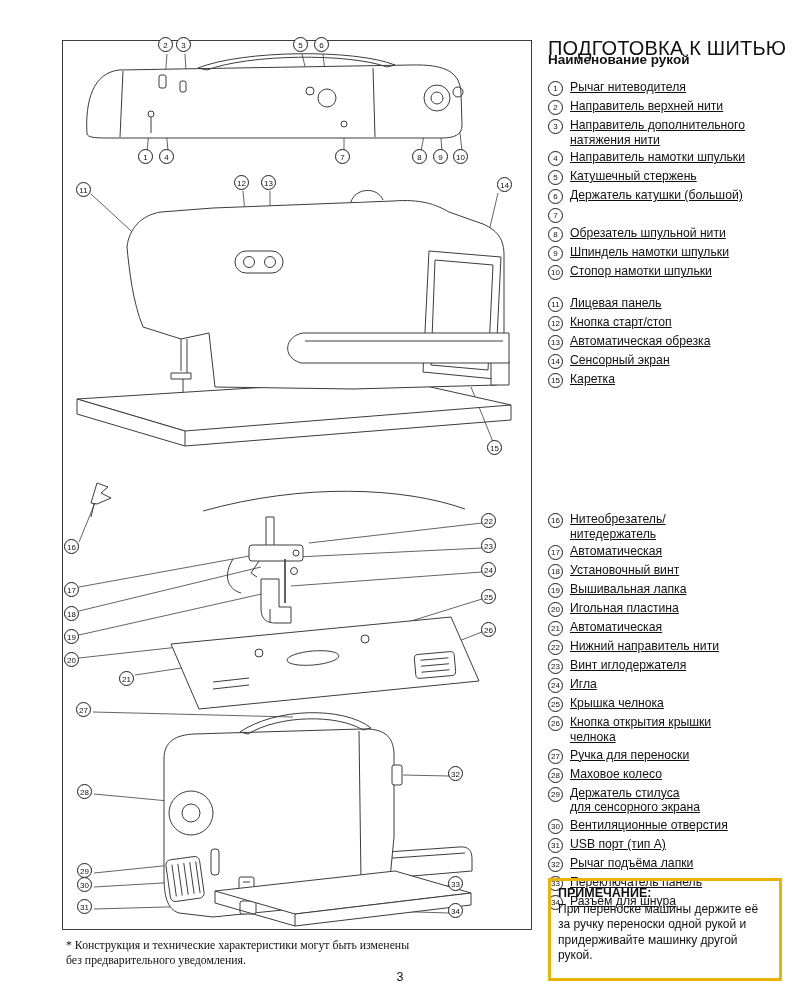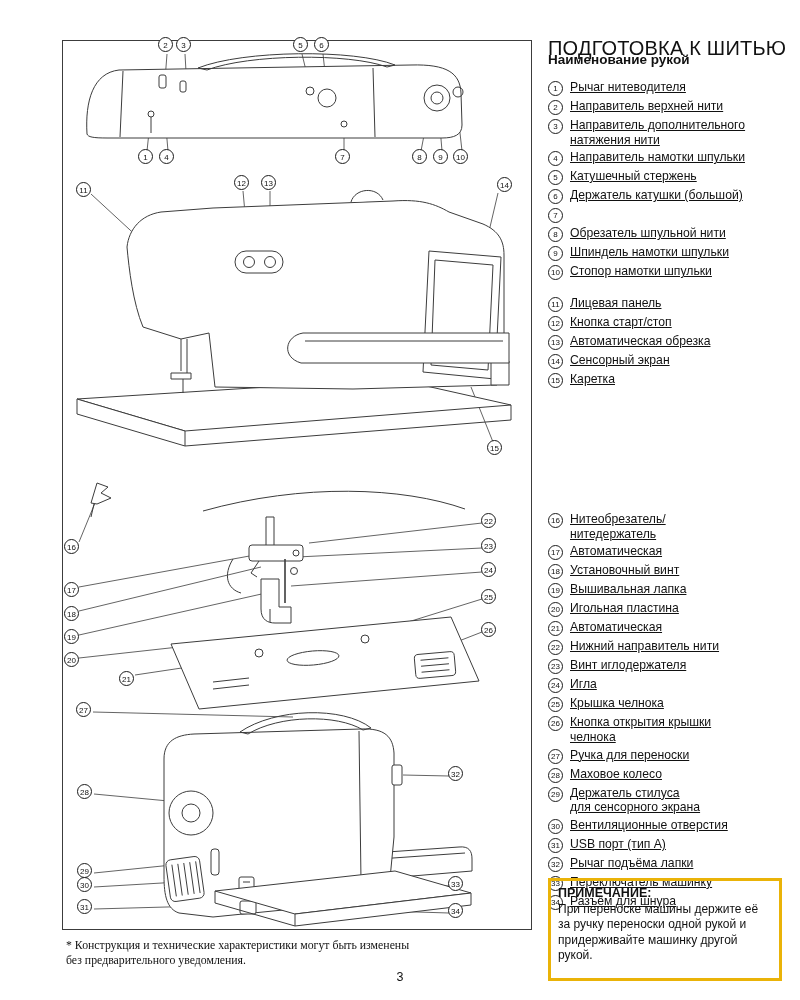--- a/index.html
+++ b/index.html
@@ -345,21 +345,21 @@
       <div class="part-row">
         <span class="cnum">31</span>
         <span class="plabel">USB порт (тип A)</span>
       </div>
       <div class="part-row">
         <span class="cnum">32</span>
         <span class="plabel">Рычаг подъёма лапки</span>
       </div>
       <div class="part-row">
         <span class="cnum">33</span>
-        <span class="plabel">Переключатель машинку</span>
+        <span class="plabel">Переключатель панель</span>
       </div>
       <div class="part-row">
         <span class="cnum">34</span>
         <span class="plabel">Разъём для шнура</span>
       </div>
     </div>
 
   <div class="note-box">
     <div class="note-title">ПРИМЕЧАНИЕ:</div>
     <div class="note-text">При переноске машины держите её за ручку переноски одной рукой и придерживайте машинку другой рукой.</div>

